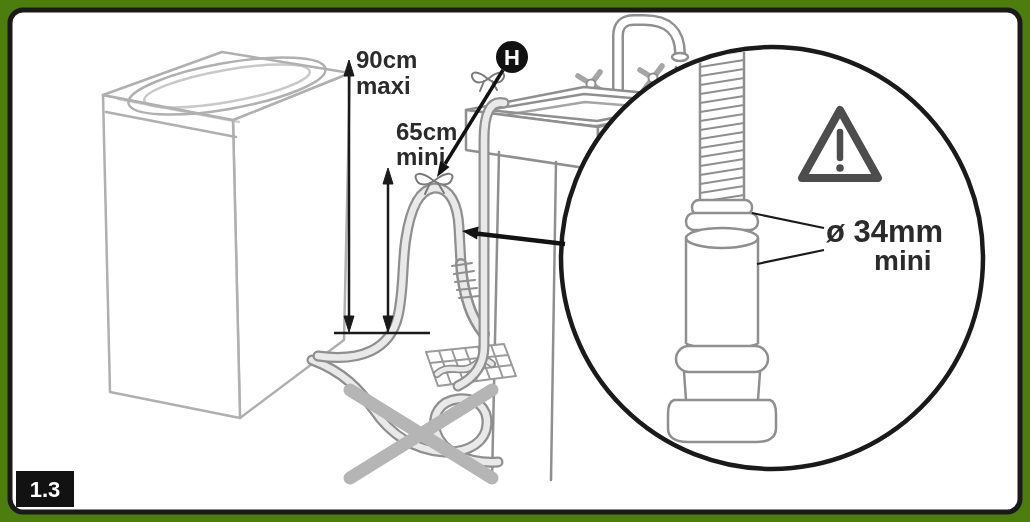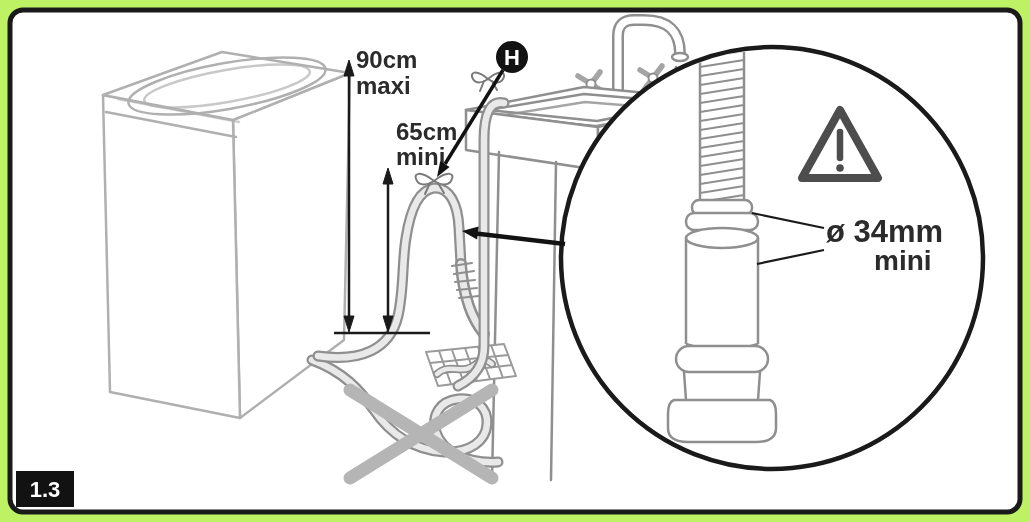--- a/index.html
+++ b/index.html
@@ -1,16 +1,16 @@
 <!DOCTYPE html>
 <html><head>
 <meta charset="utf-8">
 <style>
   html,body{margin:0;padding:0;background:#ffffff;}
-  .stage{width:1030px;height:522px;position:relative;background:#bef264;font-family:"Liberation Sans",sans-serif;}
+  .stage{width:1030px;height:522px;position:relative;background:#4d7c0f;font-family:"Liberation Sans",sans-serif;}
   svg{display:block;}
   text{font-family:"Liberation Sans",sans-serif;font-weight:700;}
   .t-meas{font-size:24px;fill:#2b2b2b;}
   .t-detail{font-size:31px;fill:#2b2b2b;}
   .t-detail2{font-size:28px;fill:#2b2b2b;}
   .t-h{font-size:22px;fill:#ffffff;}
   .t-fig{font-size:22px;fill:#ffffff;}
 </style>
 </head>
 <body>

